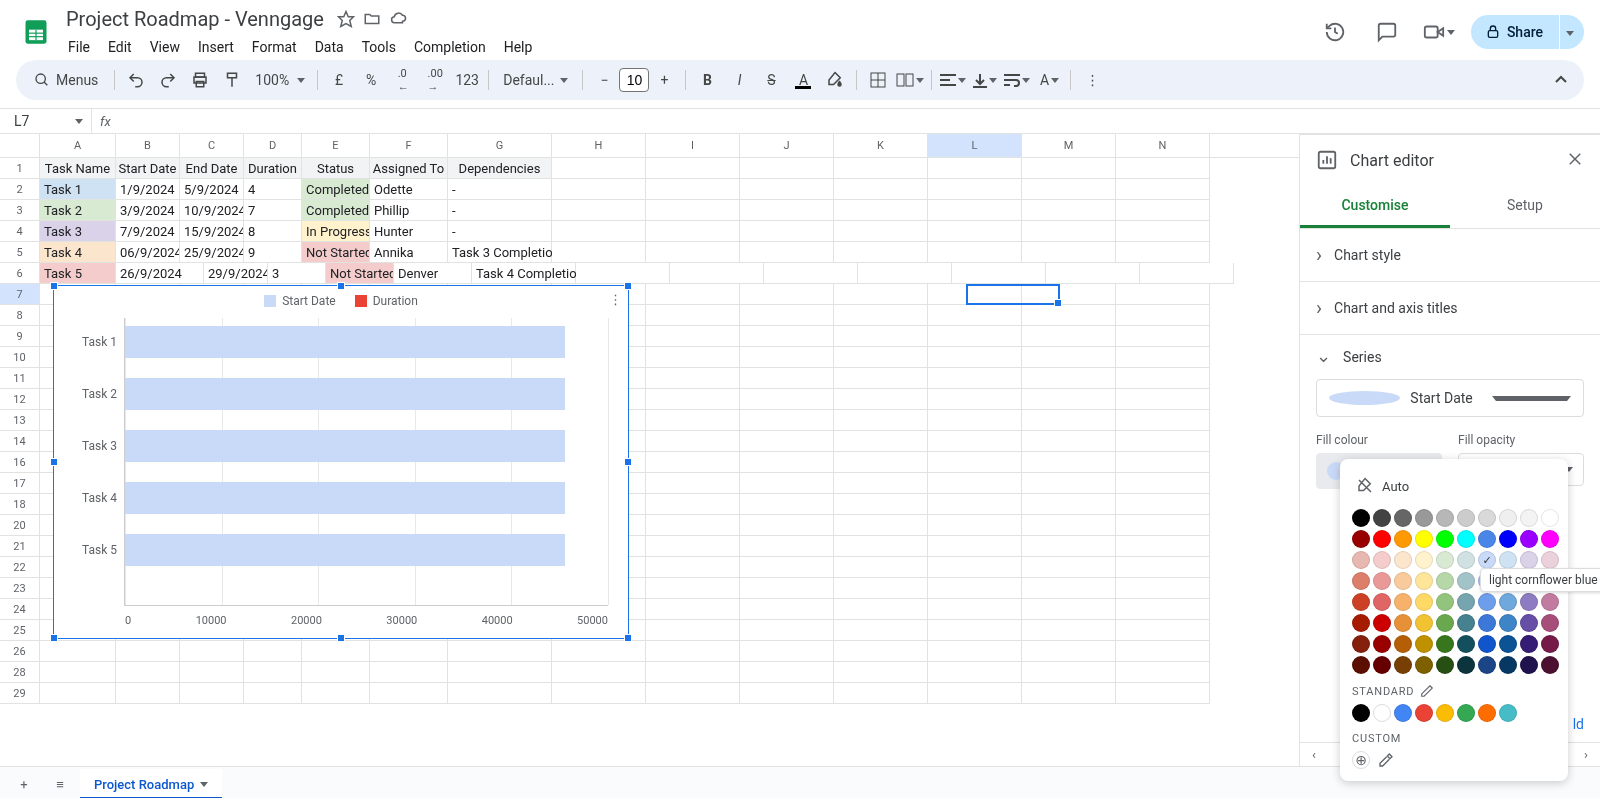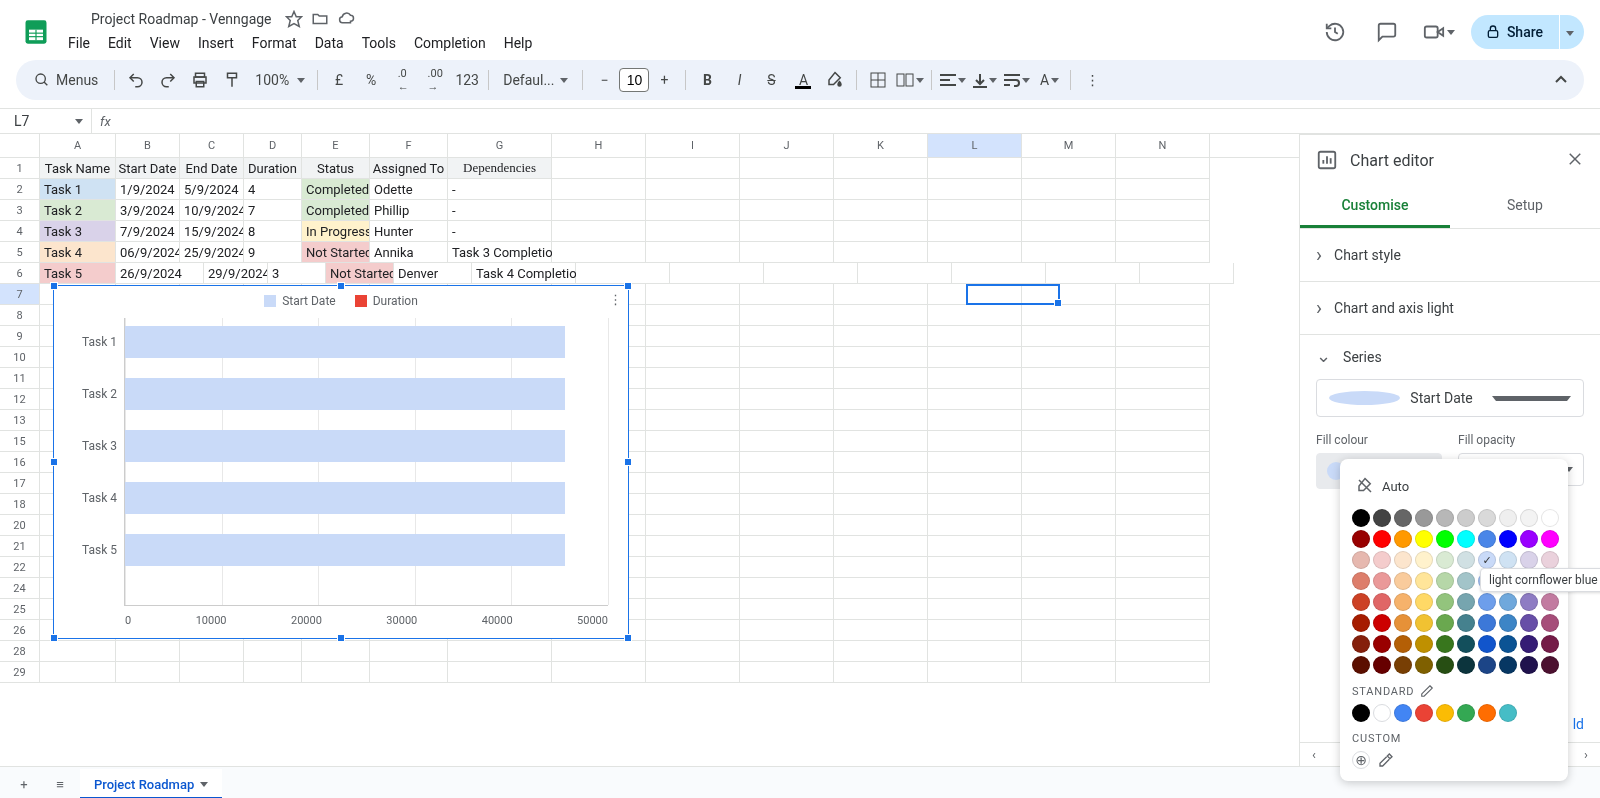--- a/index.html
+++ b/index.html
@@ -4,21 +4,21 @@
 <style>
 * { box-sizing: border-box; margin: 0; padding: 0; }
 body { font-family: "Google Sans", Roboto, Arial, sans-serif; font-size: 13px; color: #3c4043; background: #fff; overflow: hidden; width: 1600px; height: 798px; position: relative; }
 
 
 .header { display: flex; align-items: center; padding: 8px 16px 0 16px; height: 56px; }
 .logo { width: 40px; height: 40px; display: flex; align-items: center; justify-content: center; }
 .logo svg { width: 28px; height: 28px; }
 .title-block { flex: 1; padding-left: 4px; }
 .title-row { display: flex; align-items: center; gap: 6px; }
-.doc-title { font-size: 14px; color: #3c4043; padding: 2px 6px; border-radius: 4px; margin-left: 25px; }
+.doc-title { font-size: 20px; color: #3c4043; padding: 2px 6px; border-radius: 4px; }
 .title-icon { color: #5f6368; width: 20px; height: 20px; display: flex; align-items: center; justify-content: center; cursor: pointer; }
 .menu-row { display: flex; gap: 2px; margin-top: 2px; }
 .menu-item { padding: 4px 8px; font-size: 14px; color: #202124; cursor: pointer; border-radius: 4px; }
 .header-right { display: flex; align-items: center; gap: 12px; }
 .header-icon { width: 40px; height: 40px; display: flex; align-items: center; justify-content: center; color: #5f6368; cursor: pointer; border-radius: 50%; }
 .meet-btn { display: flex; align-items: center; gap: 2px; }
 .share-btn { background: #c2e7ff; border-radius: 40px 0 0 40px; padding: 9px 16px 9px 14px; display: flex; align-items: center; gap: 6px; font-weight: 500; font-size: 14px; color: #001d35; cursor: pointer; }
 .share-dd { background: #c2e7ff; border-radius: 0 40px 40px 0; padding: 9px 10px 9px 6px; cursor: pointer; margin-left: 1px; }
 .share-wrap { display: flex; }
 
@@ -371,21 +371,21 @@
       </div>
     <div class="rows" id="rows">
         <div class="row">
           <div class="row-h">1</div>
           <div class="cell hdr-cell" style="width: 76px;">Task Name</div>
           <div class="cell hdr-cell" style="width: 64px;">Start Date</div>
           <div class="cell hdr-cell" style="width: 64px;">End Date</div>
           <div class="cell hdr-cell" style="width: 58px;">Duration</div>
           <div class="cell hdr-cell" style="width: 68px;">Status</div>
           <div class="cell hdr-cell" style="width: 78px;">Assigned To</div>
-          <div class="cell hdr-cell" style="width: 104px; font-family: Liberation Serif, serif;">Dependencies</div>
+          <div class="cell hdr-cell" style="width: 104px;">Dependencies</div>
           <div class="cell" style="width: 94px;"></div>
           <div class="cell" style="width: 94px;"></div>
           <div class="cell" style="width: 94px;"></div>
           <div class="cell" style="width: 94px;"></div>
           <div class="cell" style="width: 94px;"></div>
           <div class="cell" style="width: 94px;"></div>
           <div class="cell" style="width: 94px;"></div>
         </div>
         <div class="row">
           <div class="row-h">2</div>
@@ -585,21 +585,21 @@
           <div class="cell" style="width: 104px;"></div>
           <div class="cell" style="width: 94px;"></div>
           <div class="cell" style="width: 94px;"></div>
           <div class="cell" style="width: 94px;"></div>
           <div class="cell" style="width: 94px;"></div>
           <div class="cell" style="width: 94px;"></div>
           <div class="cell" style="width: 94px;"></div>
           <div class="cell" style="width: 94px;"></div>
         </div>
         <div class="row">
-          <div class="row-h">15</div>
+          <div class="row-h">14</div>
           <div class="cell" style="width: 76px;"></div>
           <div class="cell" style="width: 64px;"></div>
           <div class="cell" style="width: 64px;"></div>
           <div class="cell" style="width: 58px;"></div>
           <div class="cell" style="width: 68px;"></div>
           <div class="cell" style="width: 78px;"></div>
           <div class="cell" style="width: 104px;"></div>
           <div class="cell" style="width: 94px;"></div>
           <div class="cell" style="width: 94px;"></div>
           <div class="cell" style="width: 94px;"></div>
@@ -688,20 +688,37 @@
           <div class="cell" style="width: 94px;"></div>
           <div class="cell" style="width: 94px;"></div>
           <div class="cell" style="width: 94px;"></div>
           <div class="cell" style="width: 94px;"></div>
           <div class="cell" style="width: 94px;"></div>
           <div class="cell" style="width: 94px;"></div>
           <div class="cell" style="width: 94px;"></div>
         </div>
         <div class="row">
           <div class="row-h">22</div>
+          <div class="cell" style="width: 76px;"></div>
+          <div class="cell" style="width: 64px;"></div>
+          <div class="cell" style="width: 64px;"></div>
+          <div class="cell" style="width: 58px;"></div>
+          <div class="cell" style="width: 68px;"></div>
+          <div class="cell" style="width: 78px;"></div>
+          <div class="cell" style="width: 104px;"></div>
+          <div class="cell" style="width: 94px;"></div>
+          <div class="cell" style="width: 94px;"></div>
+          <div class="cell" style="width: 94px;"></div>
+          <div class="cell" style="width: 94px;"></div>
+          <div class="cell" style="width: 94px;"></div>
+          <div class="cell" style="width: 94px;"></div>
+          <div class="cell" style="width: 94px;"></div>
+        </div>
+        <div class="row">
+          <div class="row-h">23</div>
           <div class="cell" style="width: 76px;"></div>
           <div class="cell" style="width: 64px;"></div>
           <div class="cell" style="width: 64px;"></div>
           <div class="cell" style="width: 58px;"></div>
           <div class="cell" style="width: 68px;"></div>
           <div class="cell" style="width: 78px;"></div>
           <div class="cell" style="width: 104px;"></div>
           <div class="cell" style="width: 94px;"></div>
           <div class="cell" style="width: 94px;"></div>
           <div class="cell" style="width: 94px;"></div>
@@ -870,21 +887,21 @@
     </div>
     <div class="sb-section">
       <div class="sb-section-hdr">
           <span class="chev-right sb-chevron"></span>
           <span>Chart style</span>
         </div>
     </div>
     <div class="sb-section">
       <div class="sb-section-hdr">
           <span class="chev-right sb-chevron"></span>
-          <span>Chart and axis light</span>
+          <span>Chart and axis titles</span>
         </div>
     </div>
     <div class="sb-section" style="border-bottom:none">
       <div class="sb-section-hdr">
           <span class="chev-down sb-chevron"></span>
           <span>Series</span>
         </div>
       <div class="sb-body">
         <div class="series-select">
           <span class="series-dot"></span>

